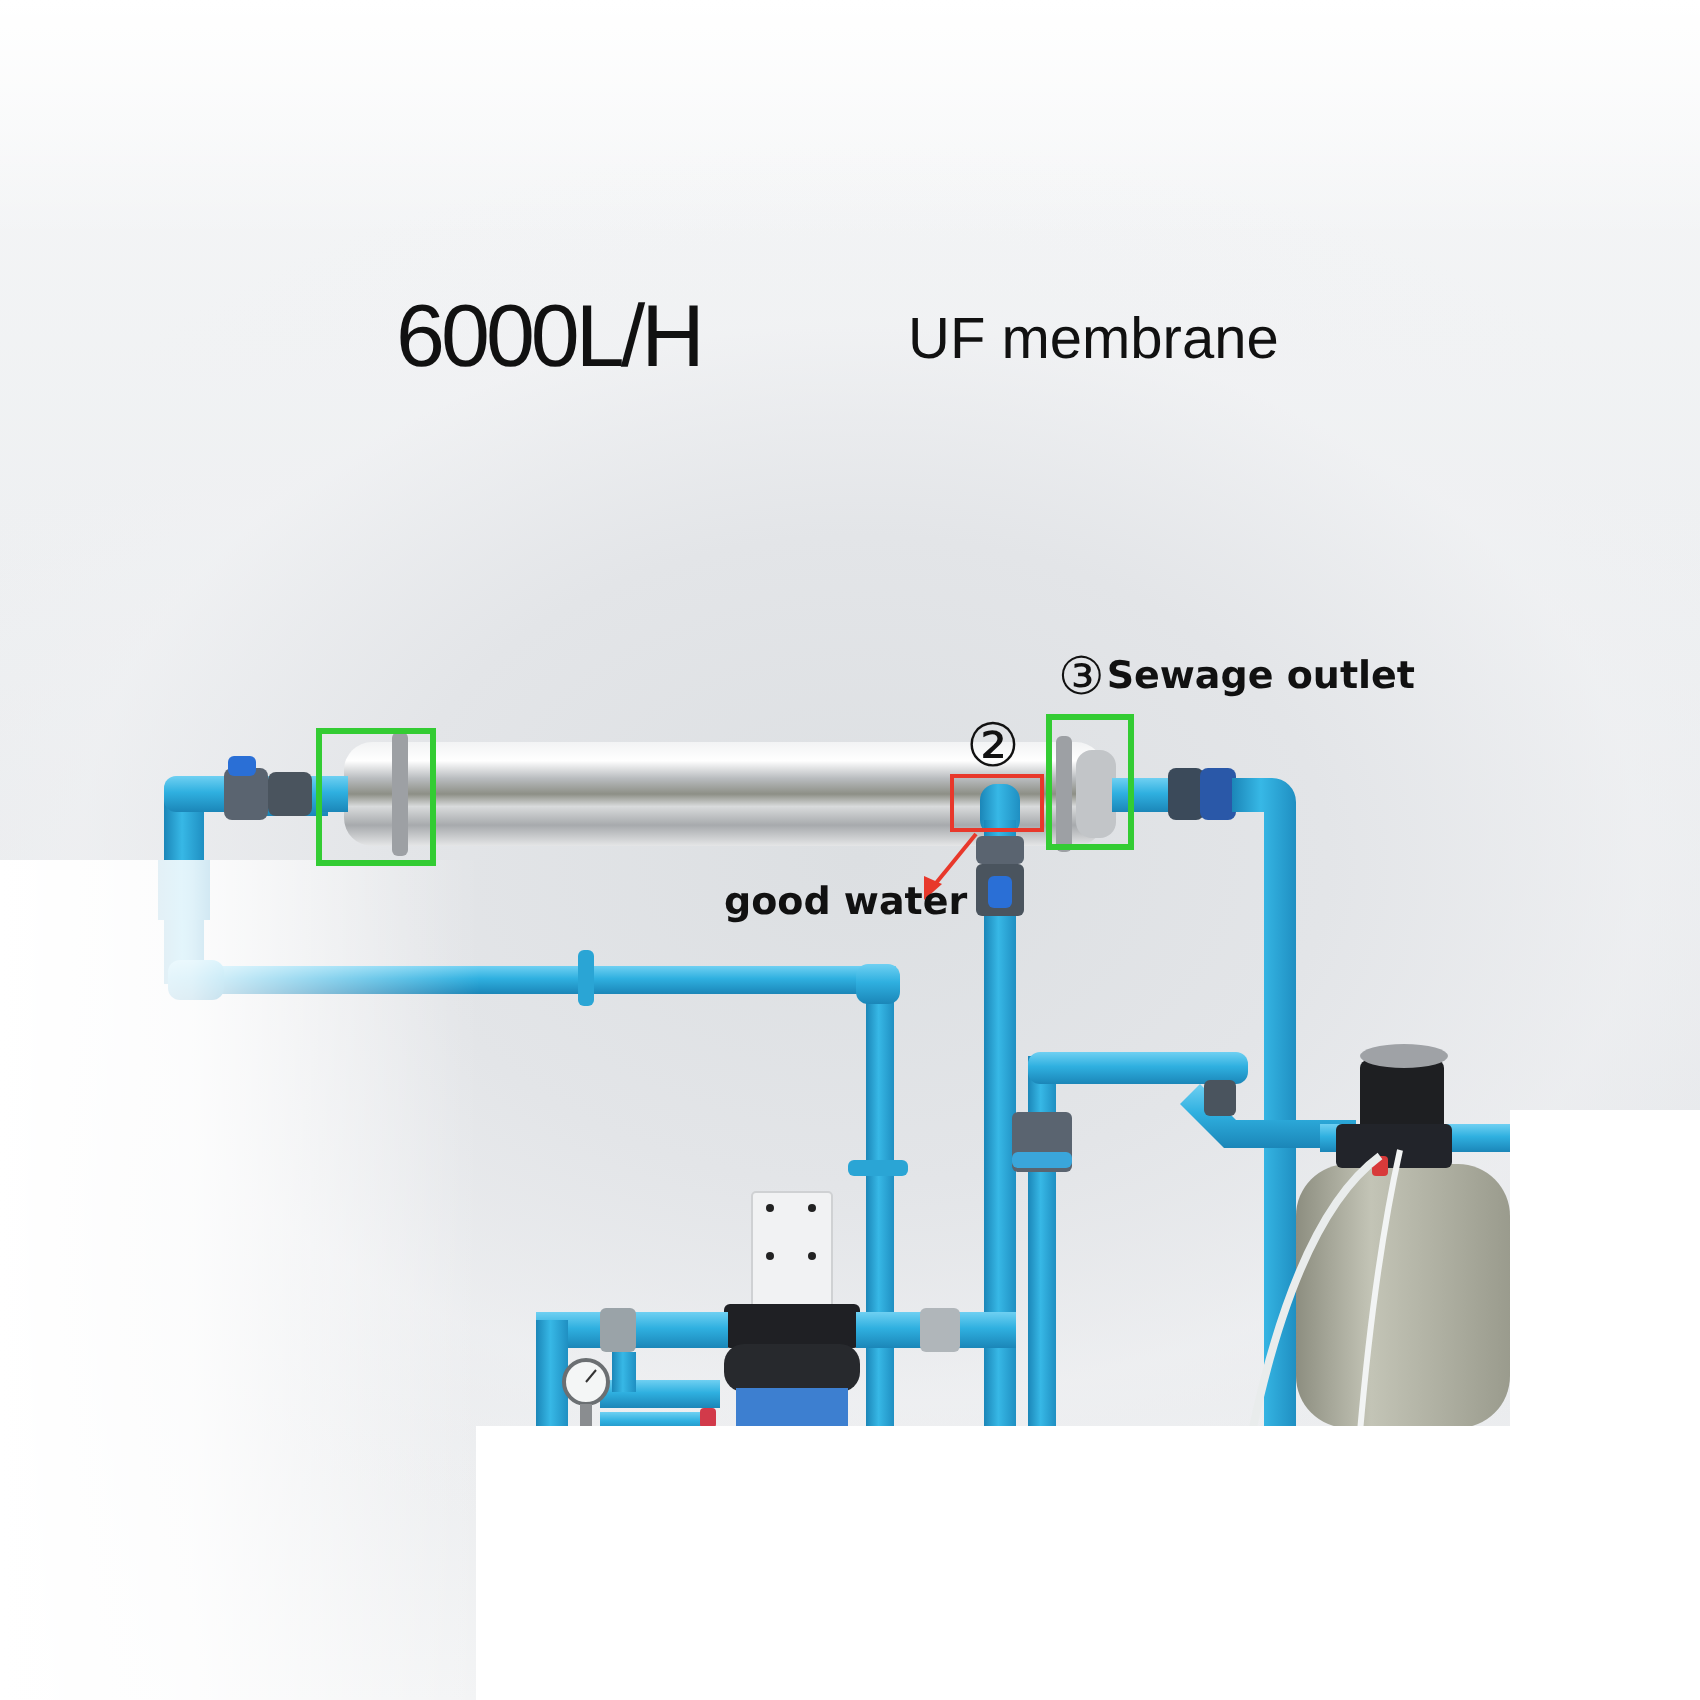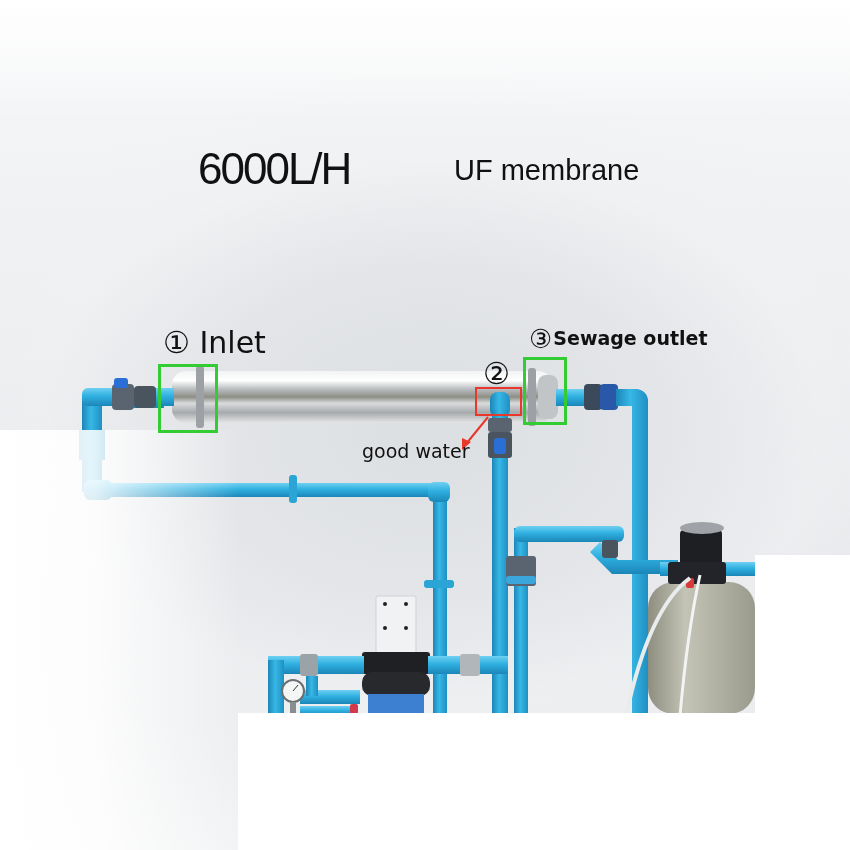--- a/index.html
+++ b/index.html
@@ -17,21 +17,21 @@
   .fade-top { position: absolute; left: 0; top: 0; width: 850px; height: 120px;
     background: linear-gradient(180deg, #ffffff 0%, rgba(255,255,255,0) 100%); }
 
   .txt { position: absolute; color: #111; white-space: nowrap; }
   .title-flow { left: 198px; top: 144px; font-size: 44px; letter-spacing: -2px; }
   .title-product { left: 442px; top: 154px; font-size: 29px; margin-left: 12px; }
   .lbl-inlet { left: 163px; top: 325px; font-size: 30px; font-family: "DejaVu Sans", sans-serif; }
   .lbl-2 { left: 483px; top: 356px; font-size: 30px; font-family: "DejaVu Sans", sans-serif; }
   .lbl-sewage { left: 529px; top: 324px; font-size: 19px; font-weight: bold; font-family: "DejaVu Sans", sans-serif; }
   .lbl-sewage .num { font-size: 26px; font-weight: normal; vertical-align: -3px; margin-right: 1px; }
-  .lbl-good { left: 362px; top: 440px; font-size: 19px; font-weight: normal; font-family: "DejaVu Sans", sans-serif; }
+  .lbl-good { left: 362px; top: 440px; font-size: 19px; font-weight: bold; font-family: "DejaVu Sans", sans-serif; }
 
   .box { position: absolute; box-sizing: border-box; }
   .green-box { border: 3px solid #33cc33; }
   .red-box { border: 2px solid #e8382b; }
   .box-inlet { left: 158px; top: 364px; width: 60px; height: 69px; }
   .box-outlet { left: 523px; top: 357px; width: 44px; height: 68px; }
   .box-good { left: 475px; top: 387px; width: 47px; height: 29px; }
 
   svg.scene { position: absolute; left: 0; top: 0; }
 </style>
@@ -168,17 +168,16 @@
   <div class="box red-box box-good"></div>
 
   <svg class="scene" width="850" height="850" viewBox="0 0 850 850">
     <line x1="488" y1="417" x2="466" y2="444" stroke="#e8382b" stroke-width="2"></line>
     <polygon points="462,450 462,438 471,442" fill="#e8382b"></polygon>
   </svg>
 
   <div class="txt title-flow">6000L/H</div>
   <div class="txt title-product">UF membrane</div>
 
-  <div class="txt lbl-inlet">① Inlet</div>
   <div class="txt lbl-2">②</div>
   <div class="txt lbl-sewage"><span class="num">③</span><span>Sewage outlet</span></div>
   <div class="txt lbl-good">good water</div>
 </div>
 
 </body></html>

